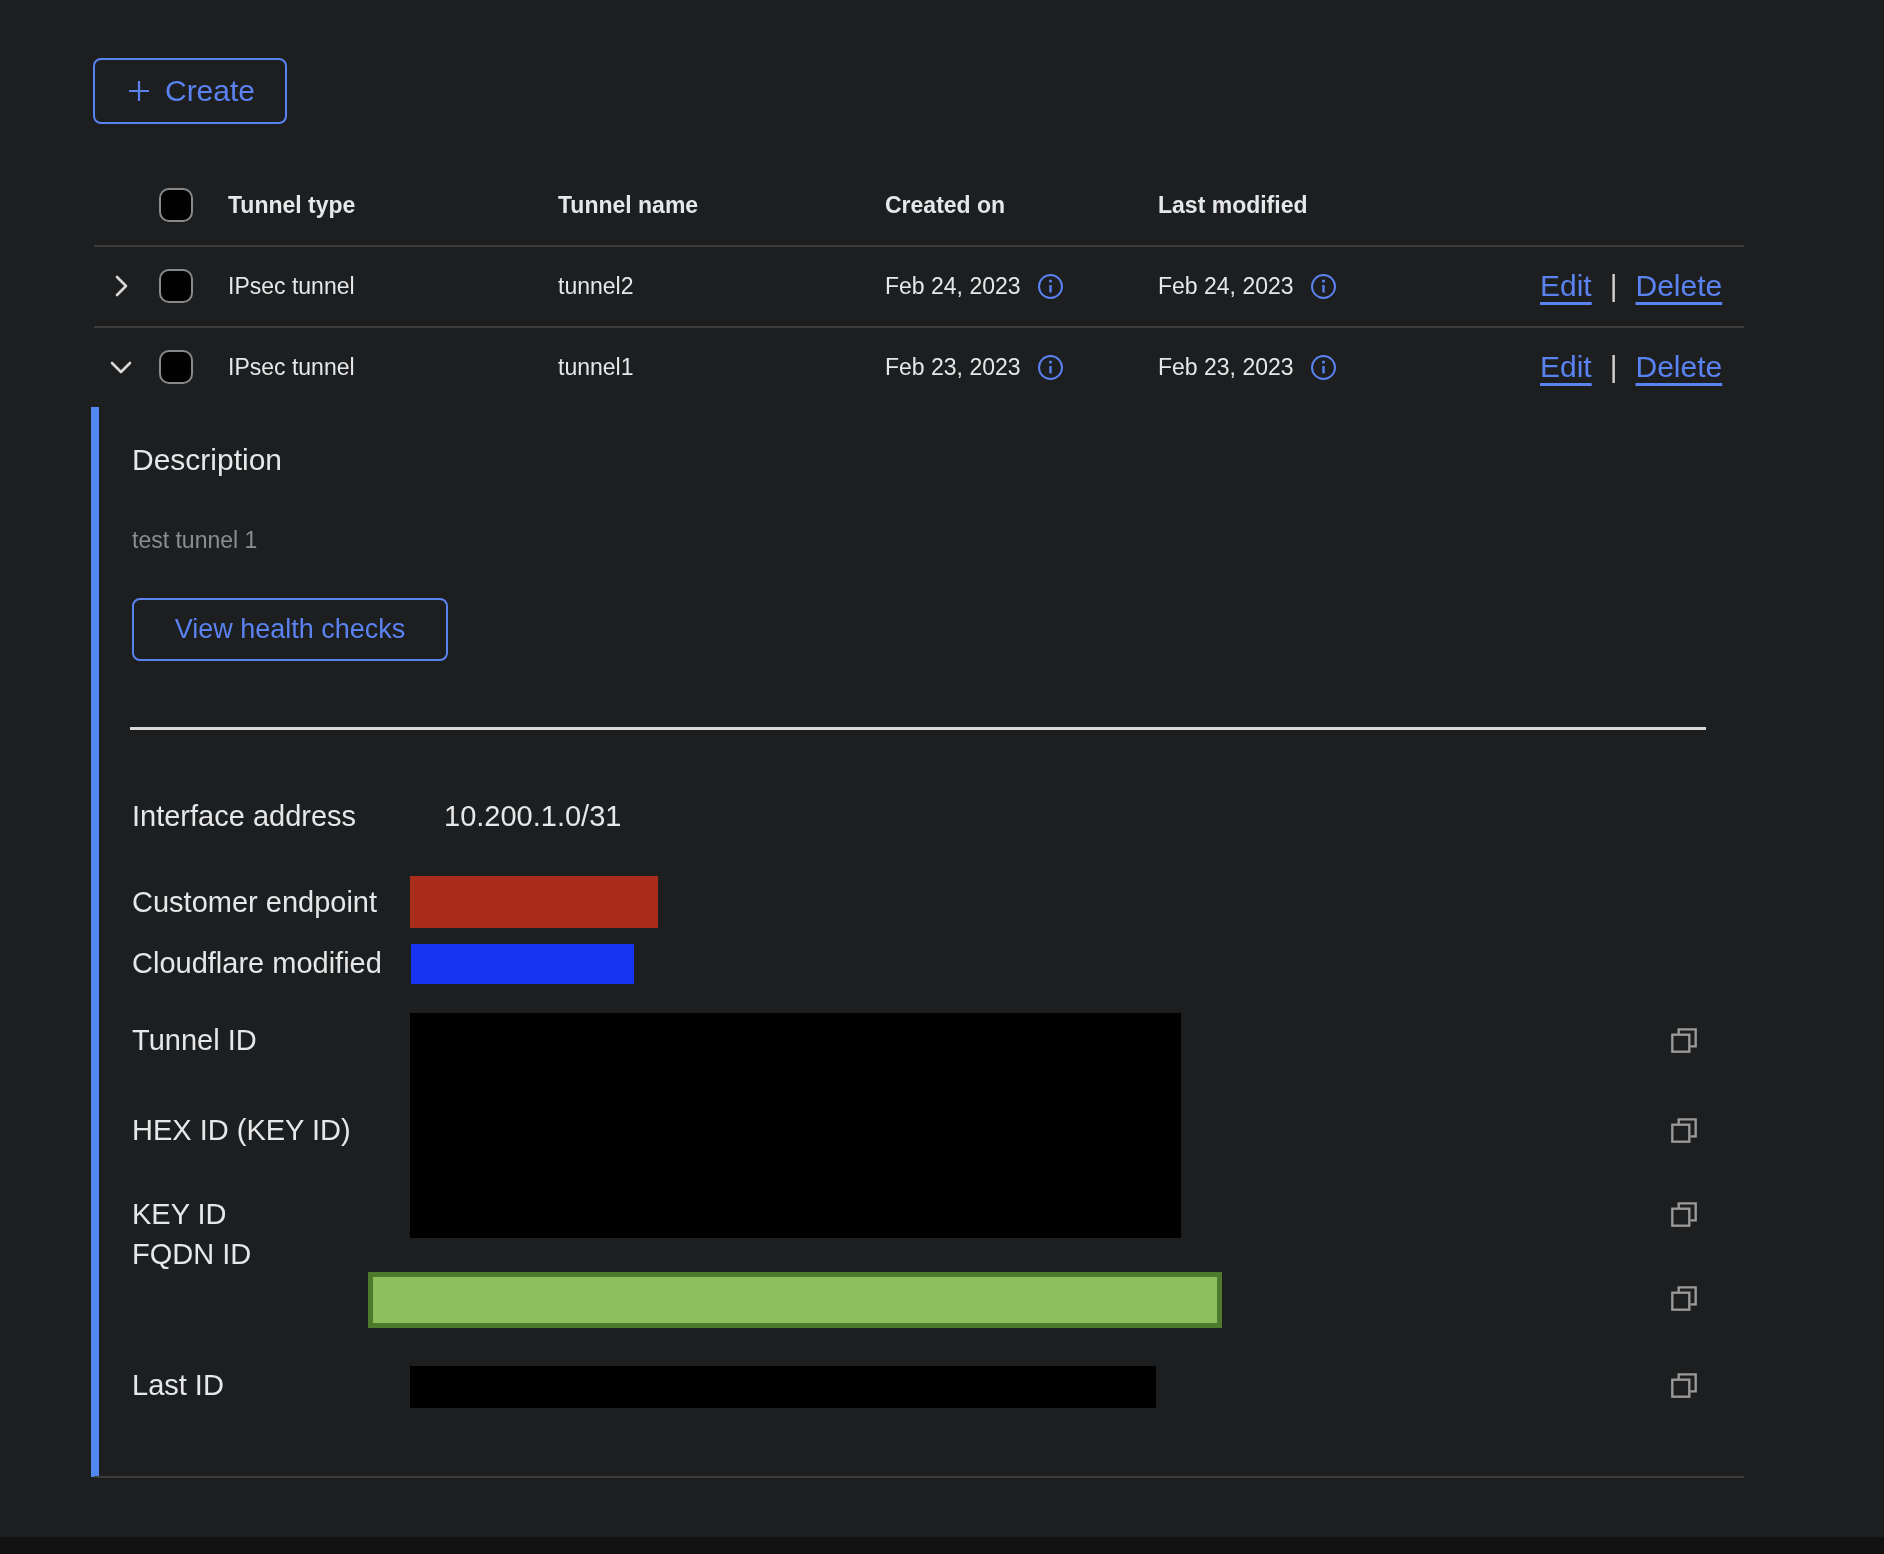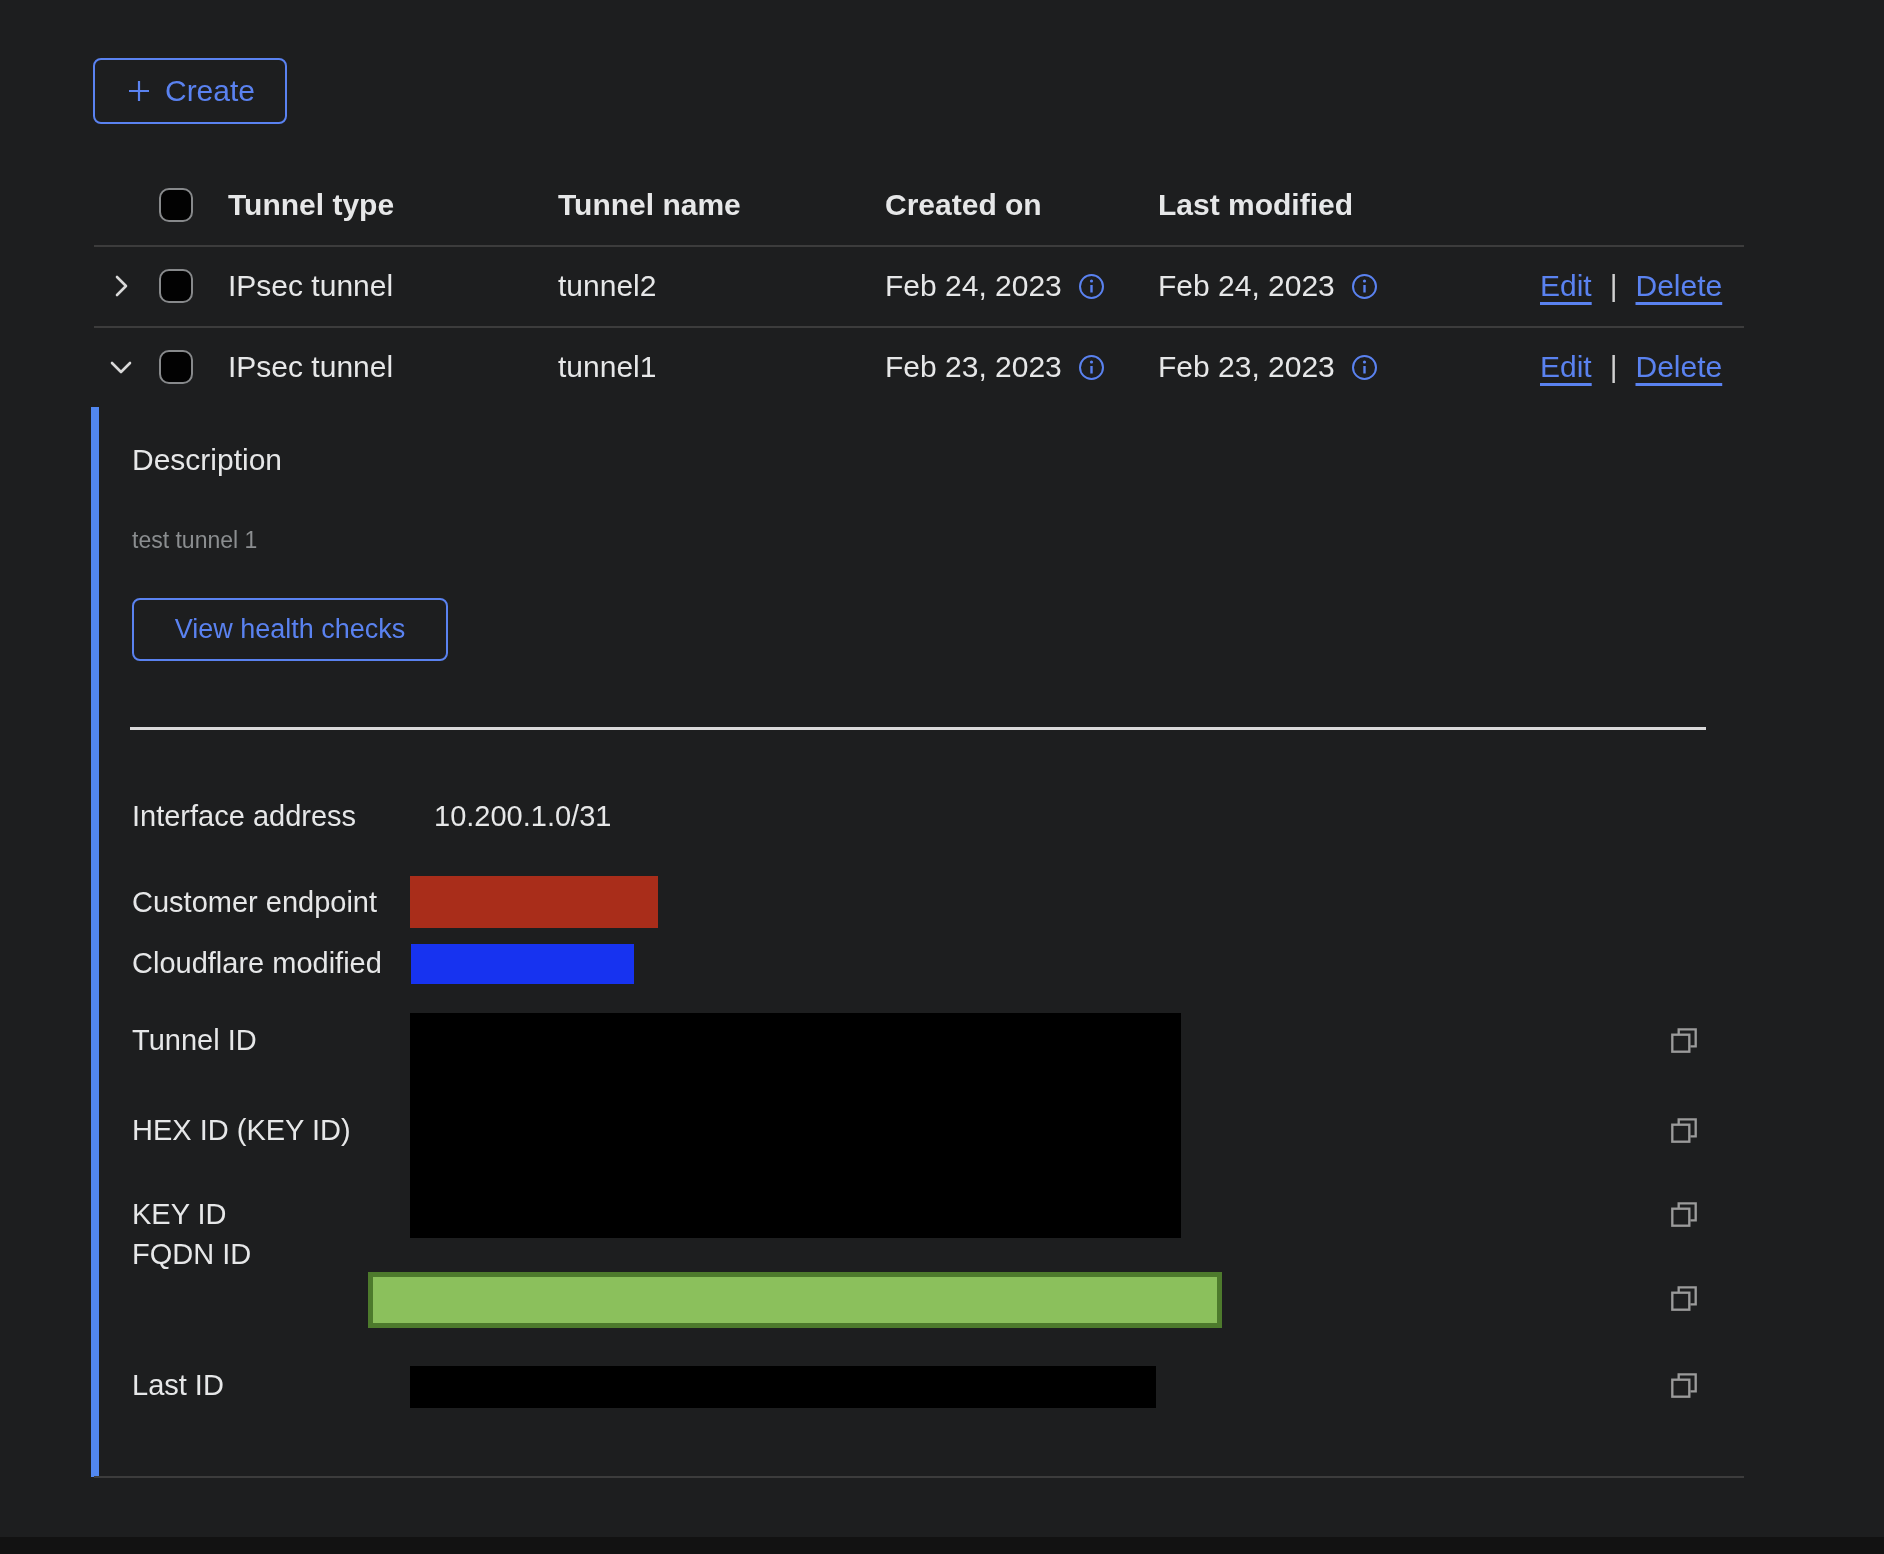--- a/index.html
+++ b/index.html
@@ -26,21 +26,21 @@
   
   .create-btn{
     position:absolute;left:93px;top:58px;width:194px;height:66px;
     background:transparent;border:2px solid var(--accent-blue);border-radius:8px;
     color:var(--accent-blue);font-size:30px;font-family:inherit;
     display:flex;align-items:center;justify-content:center;gap:12px;cursor:pointer;
   }
 
   
   .t-row{position:absolute;left:94px;width:1650px;height:80px;}
-  .cell{position:absolute;top:0;height:100%;display:flex;align-items:center;gap:16px;font-size:30px;color:var(--text-main);white-space:nowrap;}
+  .cell{position:absolute;top:0;height:100%;display:flex;align-items:center;gap:16px;font-size:23px;color:var(--text-main);white-space:nowrap;}
   .cell.hdr{font-weight:700;}
   .divider{position:absolute;left:94px;width:1650px;height:2px;background:var(--divider-gray);}
   .checkbox{
     width:34px;height:34px;border:2px solid #87898b;border-radius:10px;background:#020202;cursor:pointer;
   }
   .chev{display:flex;align-items:center;justify-content:center;width:34px;height:34px;cursor:pointer;}
   .actions{display:flex;align-items:center;gap:18px;font-size:30px;}
   .link{color:var(--accent-blue);text-decoration:underline;text-underline-offset:6px;cursor:pointer;}
   .pipe{color:#d0d0d0;}
   .info{display:inline-flex;cursor:pointer;}
@@ -178,21 +178,21 @@
   <div class="accent-bar"></div>
 
   <div class="desc-label">Description</div>
   <div class="desc-value">test tunnel 1</div>
 
   <button class="health-btn">View health checks</button>
 
   <div class="sep-light"></div>
 
   <div class="f-label" style="top:799px">Interface address</div>
-  <div class="f-value" style="left:434px;top:799px">10.200.1.0/31</div>
+  <div class="f-value" style="left:444px;top:799px">10.200.1.0/31</div>
 
   <div class="f-label" style="top:885px">Customer endpoint</div>
   <div class="redact red"></div>
 
   <div class="f-label" style="top:946px">Cloudflare modified</div>
   <div class="redact blue"></div>
 
   <div class="f-label" style="top:1023px">Tunnel ID</div>
   <div class="f-label" style="top:1113px">HEX ID (KEY ID)</div>
   <div class="f-label" style="top:1197px">KEY ID</div>

